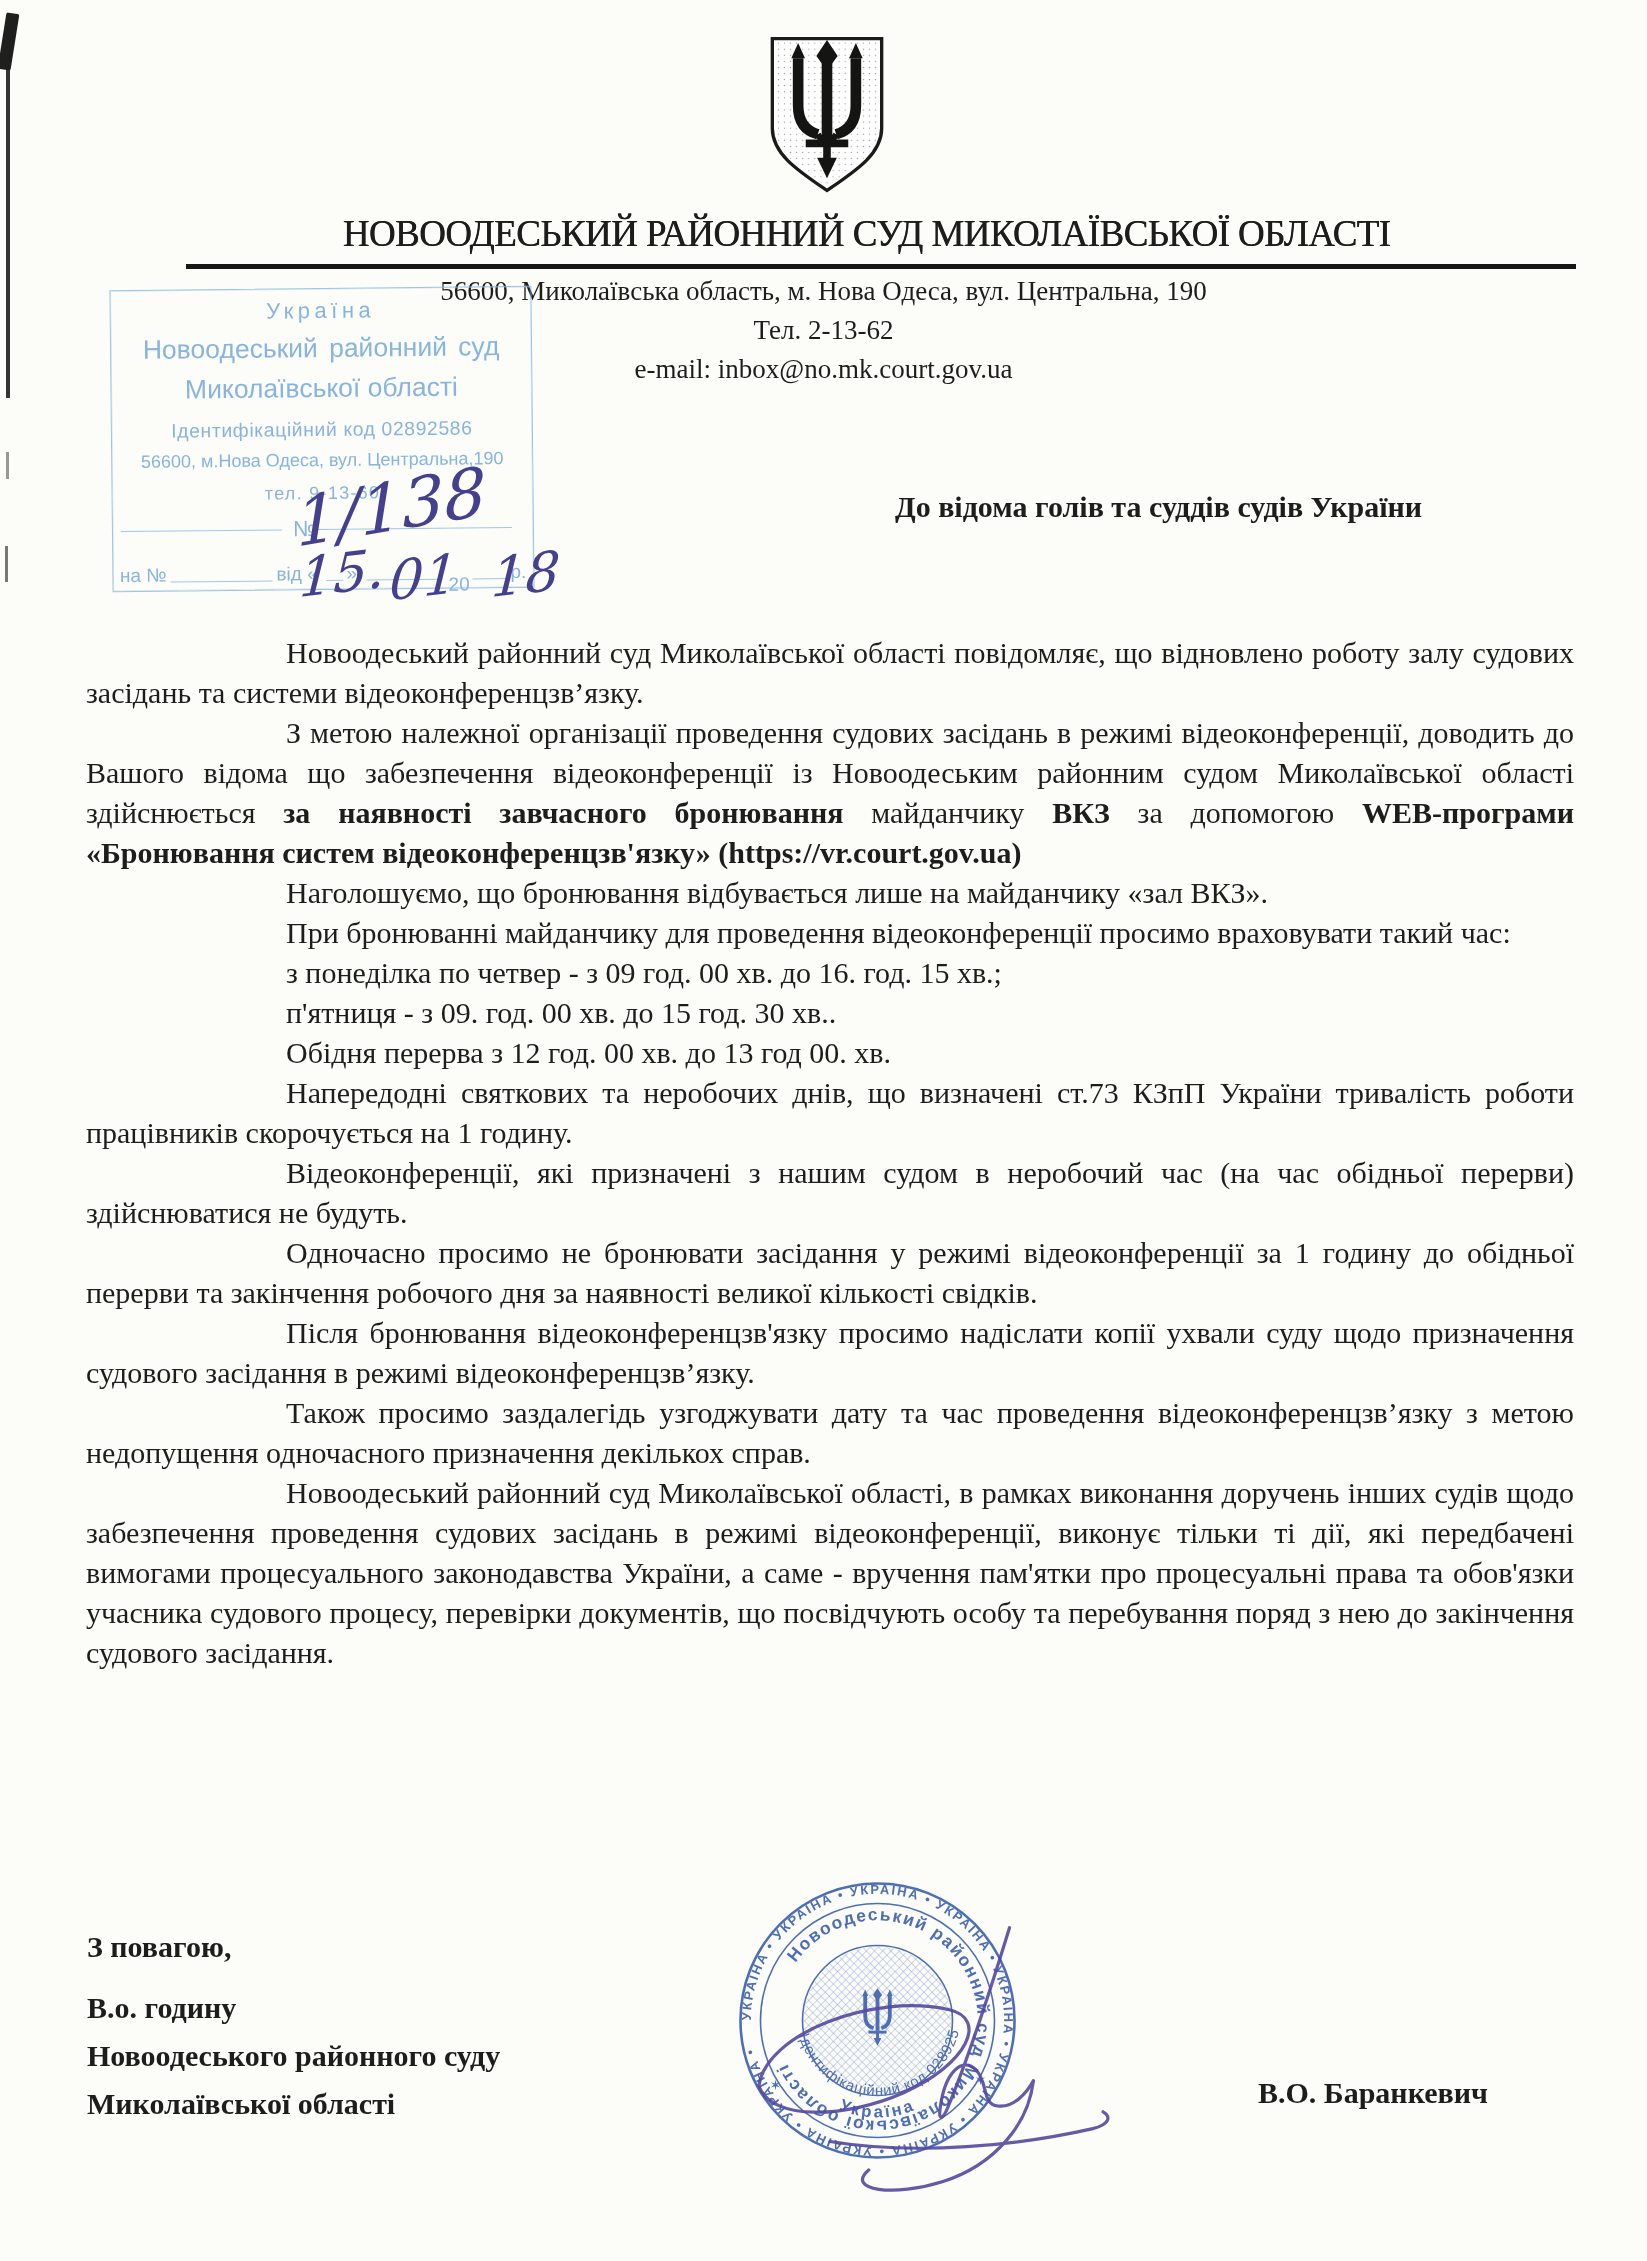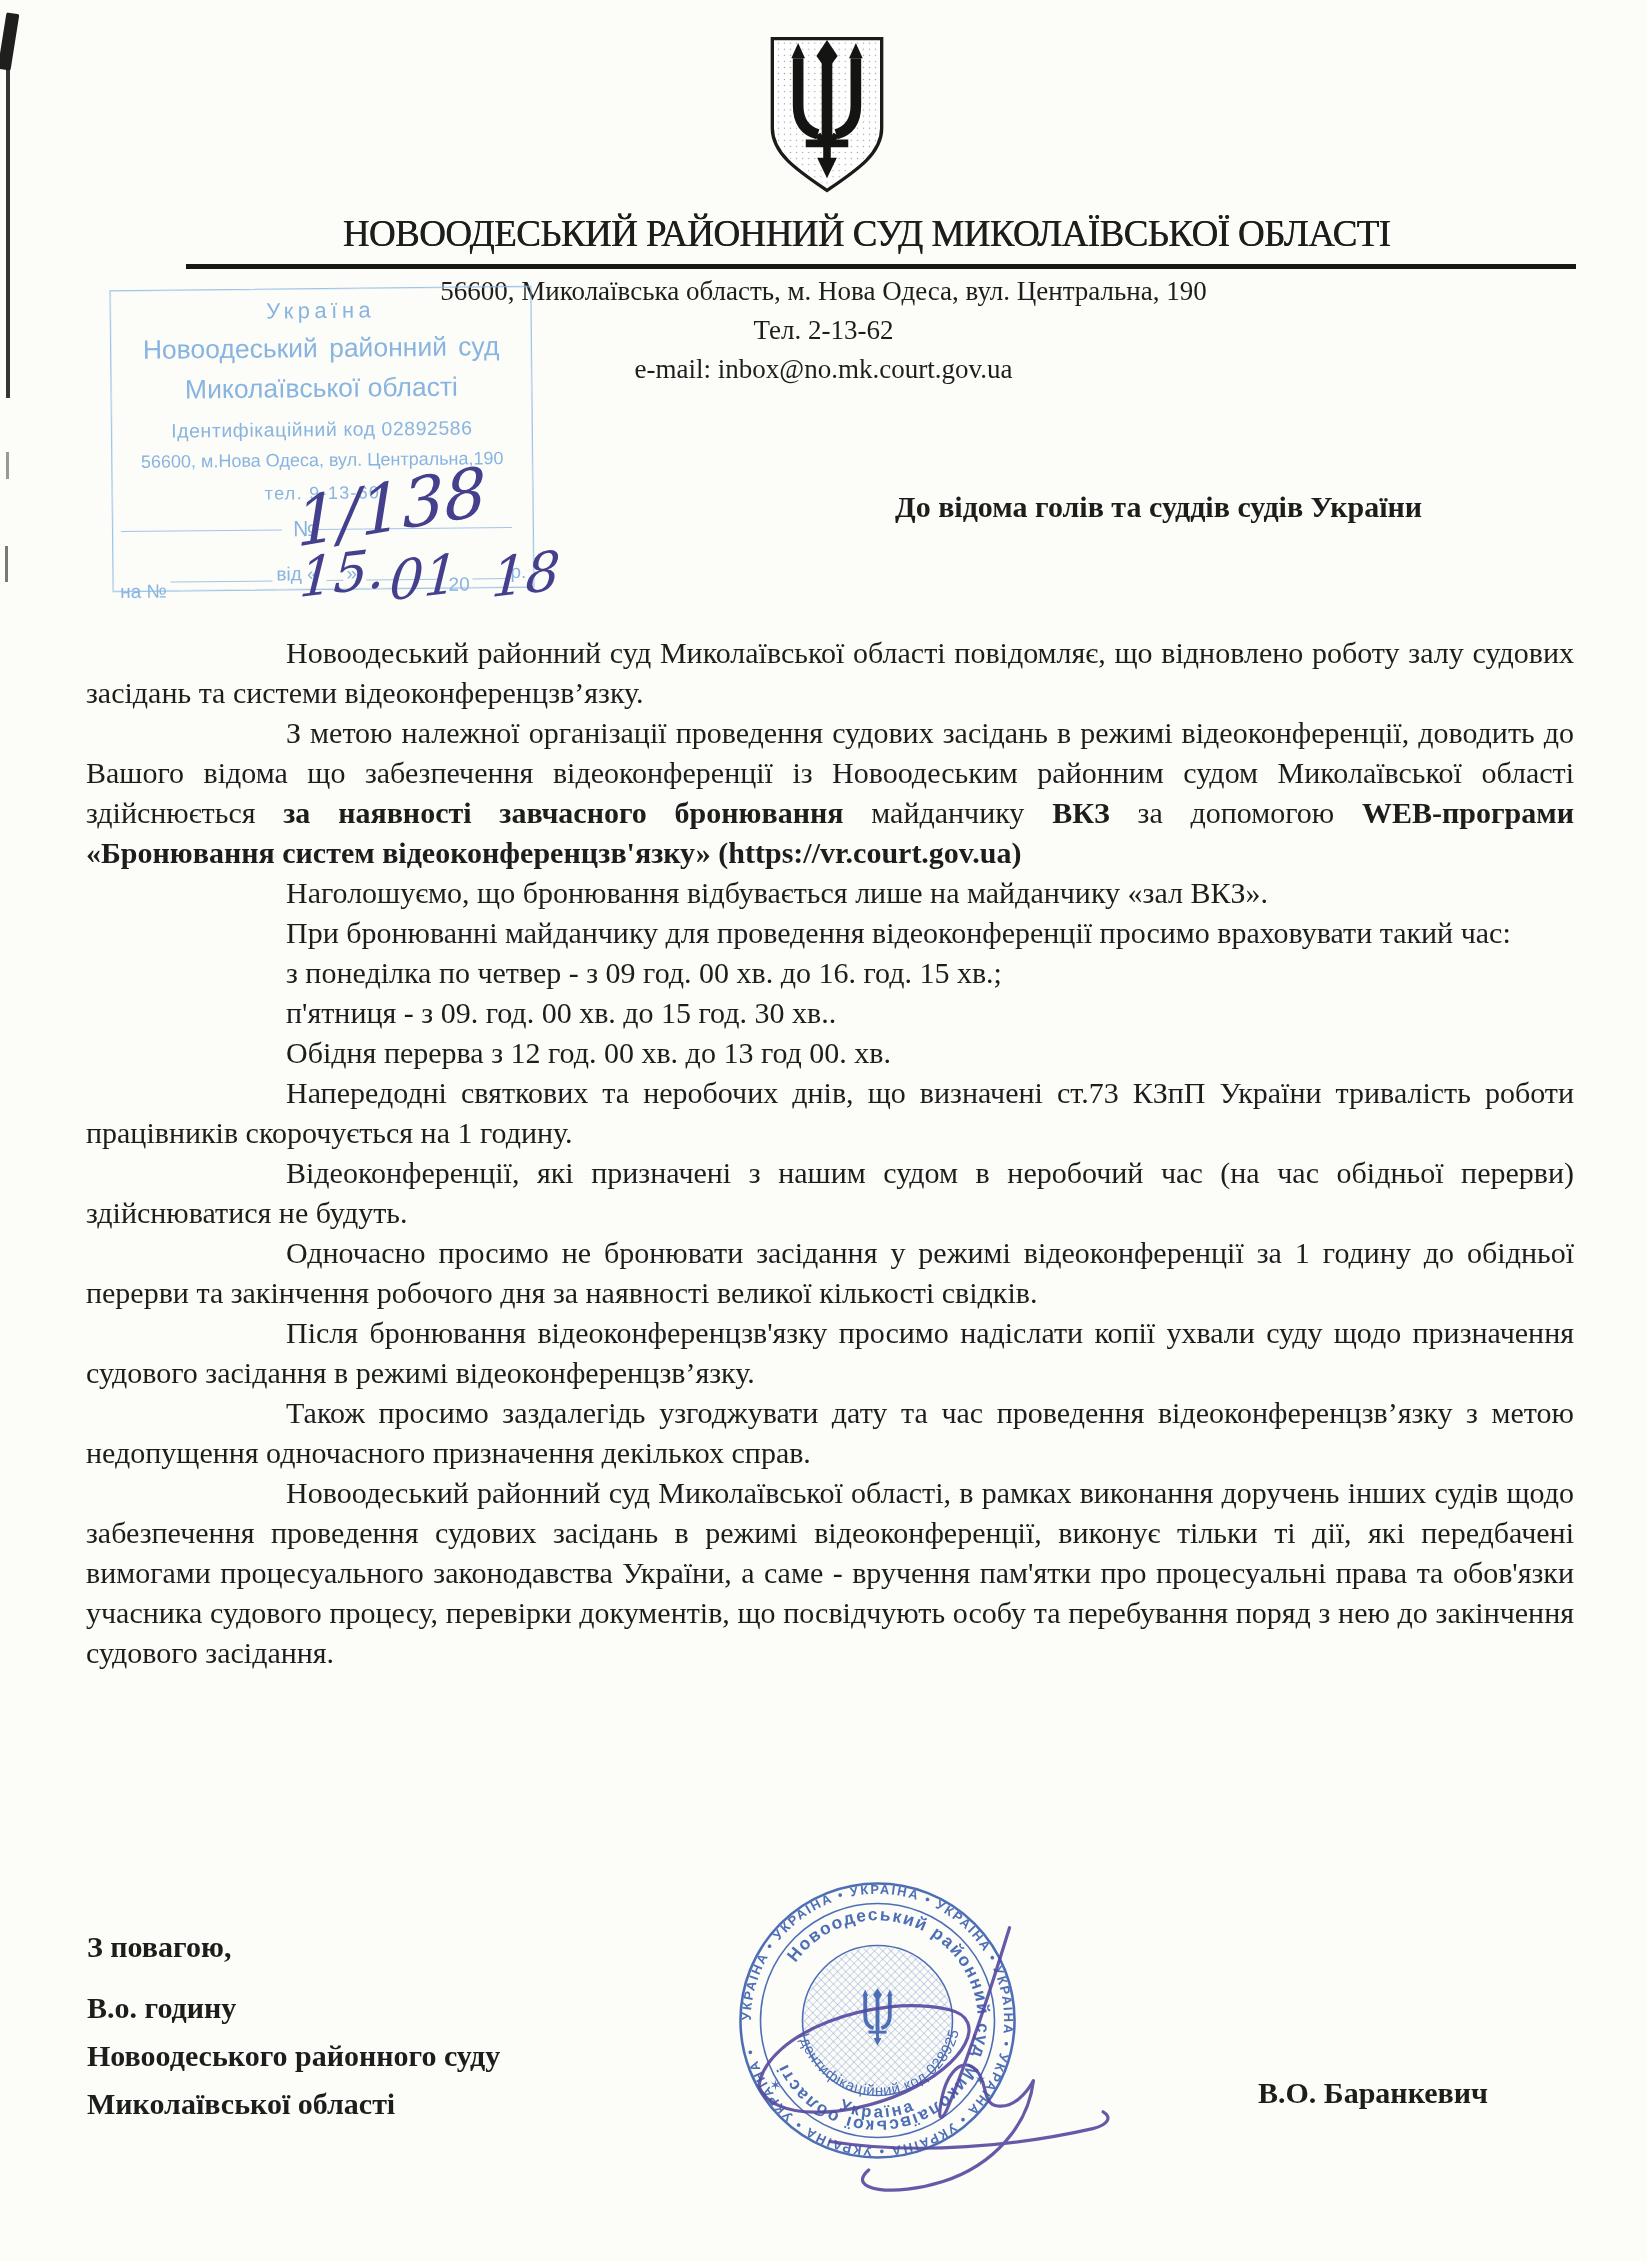--- a/index.html
+++ b/index.html
@@ -89,21 +89,21 @@
     <div class="ln" style="top:44px;font-size:26.5px;word-spacing:3.9px;">Новоодеський  районний суд</div>
     <div class="ln" style="top:84px;font-size:26.5px;">Миколаївської області</div>
     <div class="ln" style="top:129px;font-size:19.4px;letter-spacing:0.6px;">Ідентифікаційний код 02892586</div>
     <div class="ln" style="top:161px;font-size:18px;">56600, м.Нова Одеса, вул. Центральна,190</div>
     <div class="ln" style="top:194px;font-size:18px;letter-spacing:1.3px;">тел. 9-13-60</div>
 
     <div class="cs-underline" style="left:7.8px;top:240px;width:161px;"></div>
     <span class="abs" style="left:180px;top:227px;font-size:22px;">№</span>
     <div class="cs-underline" style="left:205px;top:240px;width:194px;"></div>
 
-    <span class="abs" style="left:6.5px;top:290px;font-size:19px;">на №</span>
+    <span class="abs" style="left:6.5px;top:274px;font-size:19px;">на №</span>
     <div class="cs-underline" style="left:57px;top:291px;width:102px;"></div>
     <span class="abs" style="left:163px;top:274px;font-size:19px;">від «</span>
     <div class="cs-underline" style="left:213px;top:291px;width:17px;"></div>
     <span class="abs" style="left:233px;top:274px;font-size:19px;">»</span>
     <div class="cs-underline" style="left:253px;top:291px;width:76px;"></div>
     <span class="abs" style="left:335px;top:286px;font-size:19px;">20</span>
     <div class="cs-underline" style="left:359px;top:291px;width:34px;"></div>
     <span class="abs" style="left:397px;top:274px;font-size:19px;">р.</span>
 
     <span class="hand" style="left:182px;top:180px;font-size:67px;transform:rotate(-9deg) skewX(-8deg);">1/138</span>

